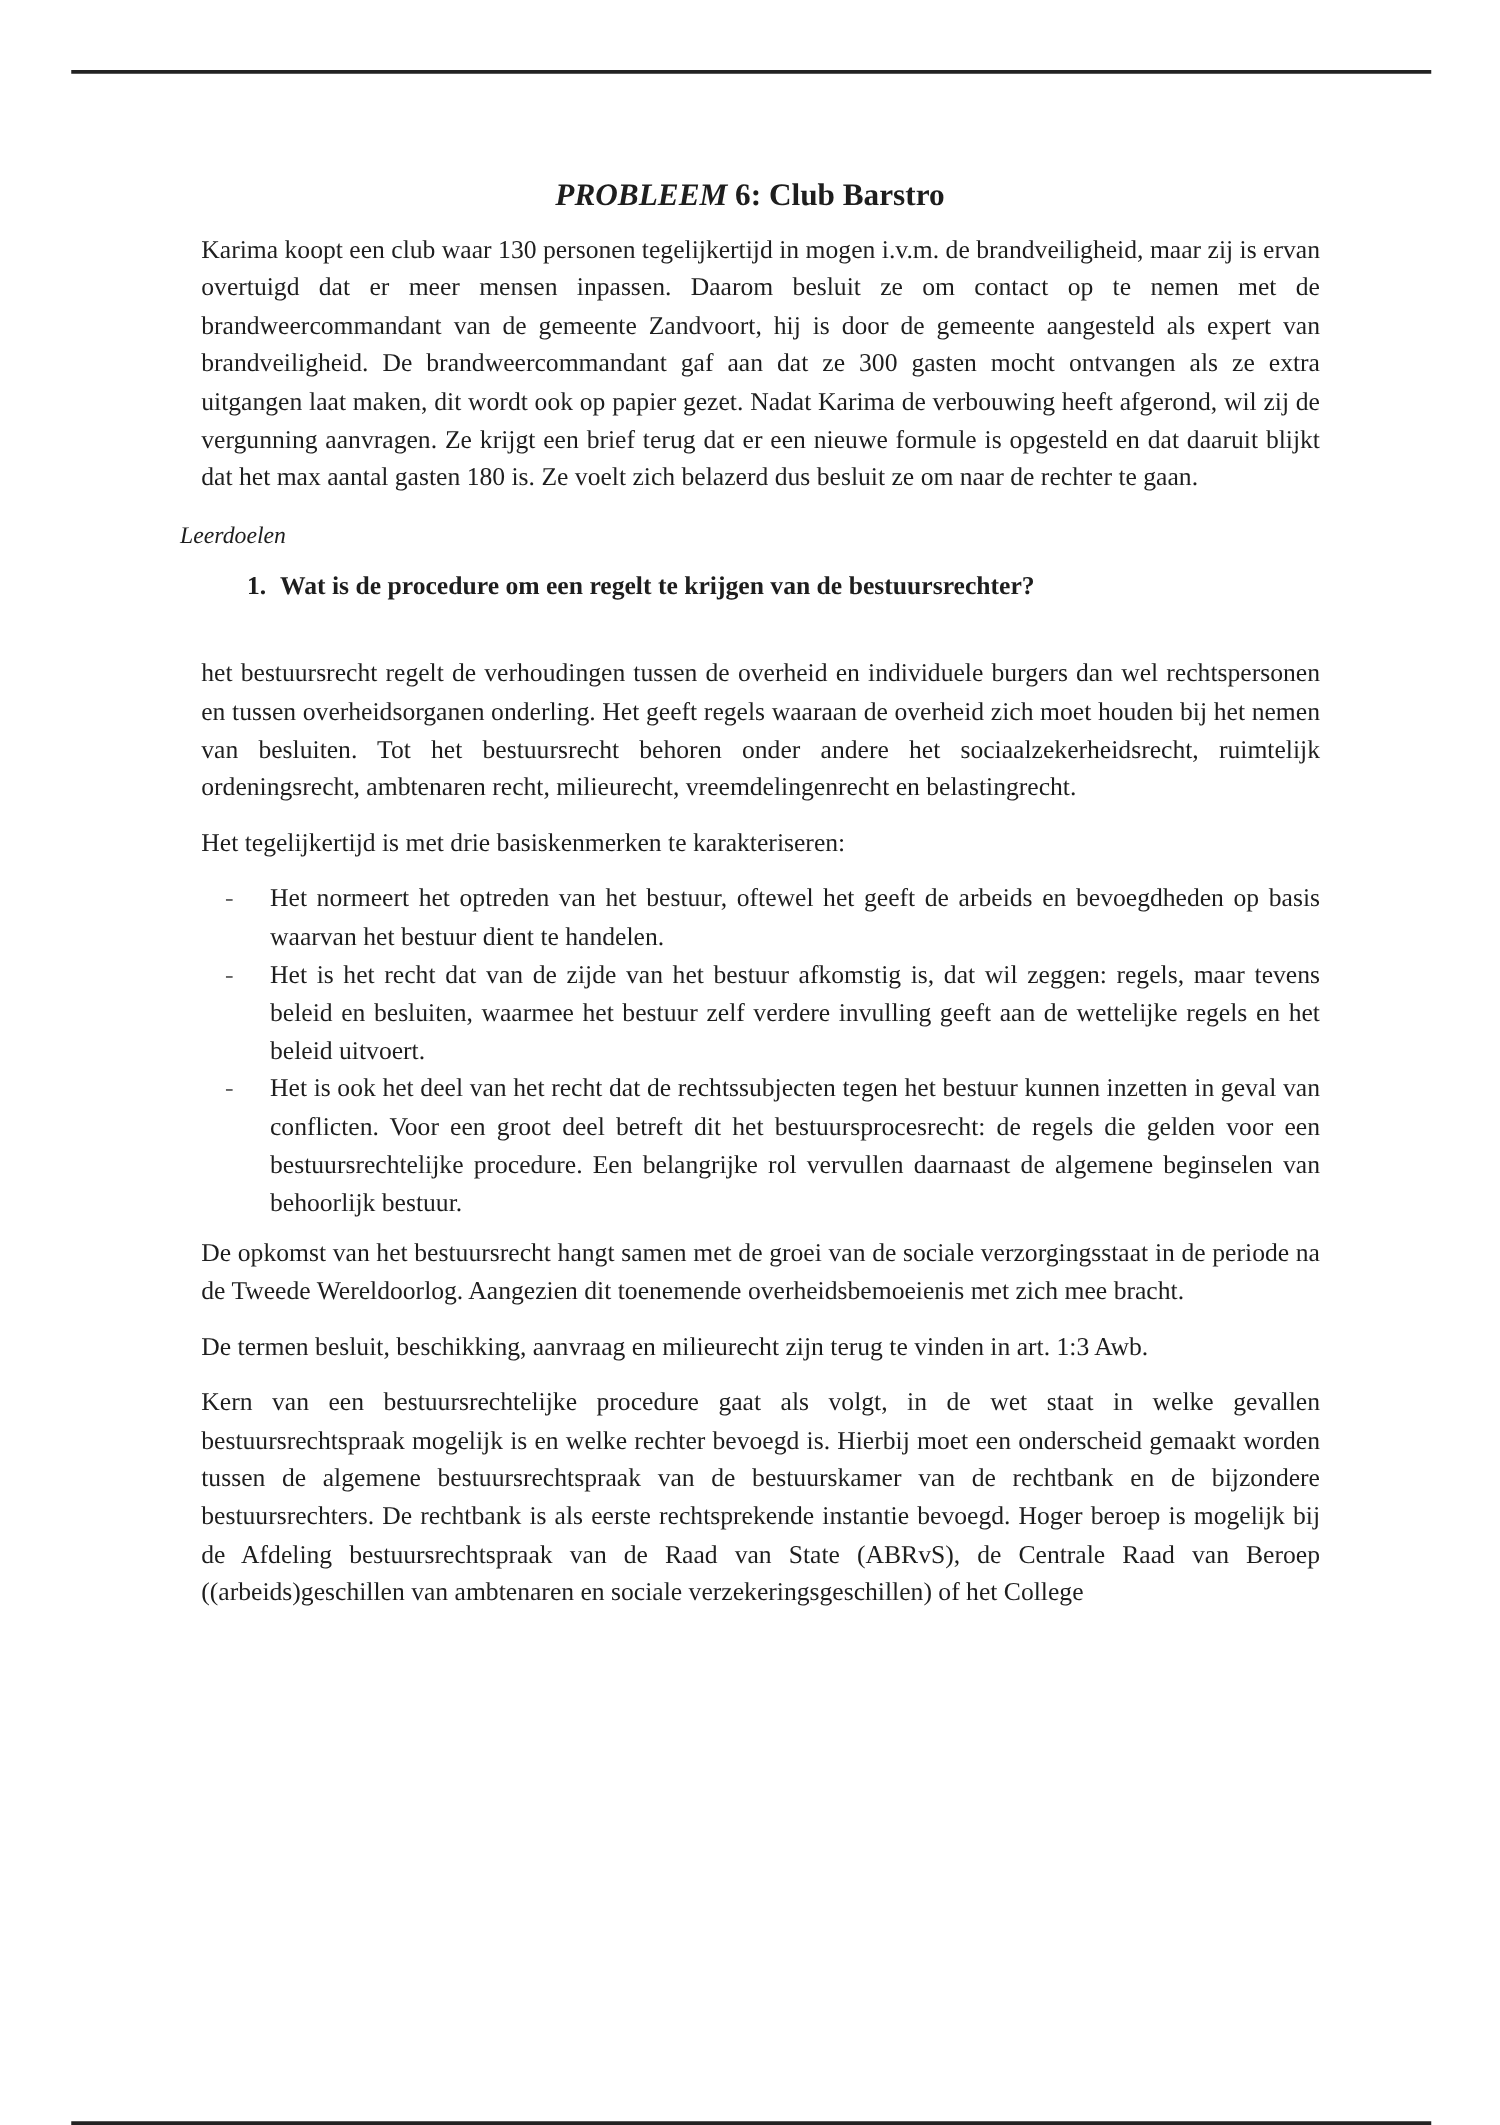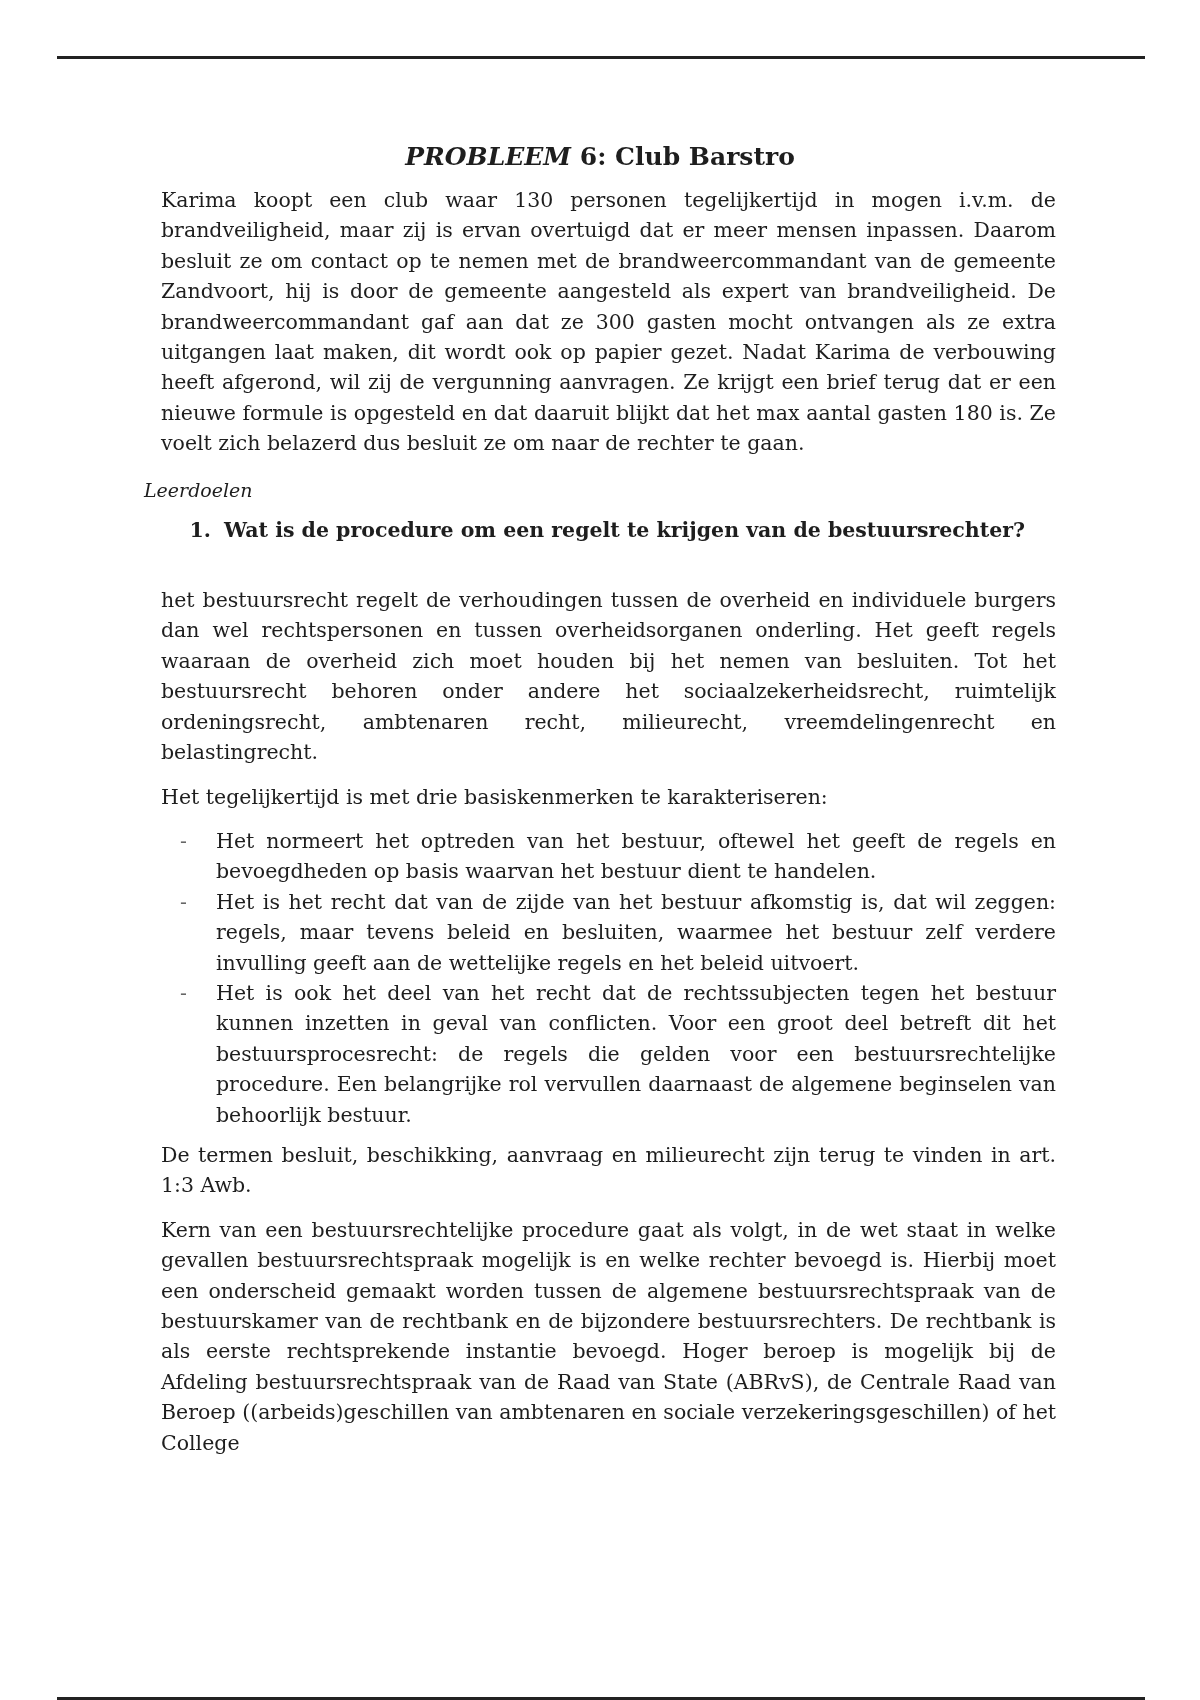--- a/index.html
+++ b/index.html
@@ -6,21 +6,21 @@
   body {
     width: 1200px; height: 1700px; position: relative; overflow: hidden;
     font-family: "DejaVu Serif", "Liberation Serif", serif;
     color: #1e1e1e;
   }
   .rule { position: absolute; left: 57px; width: 1088px; height: 3px; background: #222; }
   .rule.top { top: 56px; }
   .rule.bottom { top: 1697px; }
   .content {
     position: absolute; left: 144px; top: 140px; width: 912px;
-    font-size: 20.5px; line-height: 30.4px;
+    font-size: 20.5px; line-height: 30.4px; font-family: Liberation Serif, serif;
   }
   .content p { margin: 0 0 14px 17px; text-align: justify; }
   h1.title {
     text-align: center; font-size: 25px; font-weight: bold; margin: 0 0 11px 0;
     line-height: 34px;
   }
   h1.title em { font-style: italic; }
   h2.section {
     font-size: 19px; font-style: italic; font-weight: normal; margin: 4px 0 8px 0;
     line-height: 34px;
@@ -46,22 +46,23 @@
   <h2 class="section">Leerdoelen</h2>
 
   <ol class="questions">
     <li>Wat is de procedure om een regelt te krijgen van de bestuursrechter?</li>
   </ol>
 
   <p>het bestuursrecht regelt de verhoudingen tussen de overheid en individuele burgers dan wel rechtspersonen en tussen overheidsorganen onderling. Het geeft regels waaraan de overheid zich moet houden bij het nemen van besluiten. Tot het bestuursrecht behoren onder andere het sociaalzekerheidsrecht, ruimtelijk ordeningsrecht, ambtenaren recht, milieurecht, vreemdelingenrecht en belastingrecht.</p>
   <p>Het tegelijkertijd is met drie basiskenmerken te karakteriseren:</p>
 
   <ul class="dash">
-    <li><span class="bullet">-</span><span>Het normeert het optreden van het bestuur, oftewel het geeft de regels en bevoegdheden op basis waarvan het bestuur dient te handelen.</span></li>
+    <li><span class="bullet">-</span><span>Het normeert het optreden van het bestuur, oftewel het geeft de arbeids en bevoegdheden op basis waarvan het bestuur dient te handelen.</span></li>
     <li><span class="bullet">-</span><span>Het is het recht dat van de zijde van het bestuur afkomstig is, dat wil zeggen: regels, maar tevens beleid en besluiten, waarmee het bestuur zelf verdere invulling geeft aan de wettelijke regels en het beleid uitvoert.</span></li>
     <li><span class="bullet">-</span><span>Het is ook het deel van het recht dat de rechtssubjecten tegen het bestuur kunnen inzetten in geval van conflicten. Voor een groot deel betreft dit het bestuursprocesrecht: de regels die gelden voor een bestuursrechtelijke procedure. Een belangrijke rol vervullen daarnaast de algemene beginselen van behoorlijk bestuur.</span></li>
   </ul>
 
+  <p>De opkomst van het bestuursrecht hangt samen met de groei van de sociale verzorgingsstaat in de periode na de Tweede Wereldoorlog. Aangezien dit toenemende overheidsbemoeienis met zich mee bracht.</p>
   <p>De termen besluit, beschikking, aanvraag en milieurecht zijn terug te vinden in art. 1:3 Awb.</p>
   <p>Kern van een bestuursrechtelijke procedure gaat als volgt, in de wet staat in welke gevallen bestuursrechtspraak mogelijk is en welke rechter bevoegd is. Hierbij moet een onderscheid gemaakt worden tussen de algemene bestuursrechtspraak van de bestuurskamer van de rechtbank en de bijzondere bestuursrechters. De rechtbank is als eerste rechtsprekende instantie bevoegd. Hoger beroep is mogelijk bij de Afdeling bestuursrechtspraak van de Raad van State (ABRvS), de Centrale Raad van Beroep ((arbeids)geschillen van ambtenaren en sociale verzekeringsgeschillen) of het College</p>
 </div>
 
 <div class="rule bottom"></div>
 
 </body></html>

